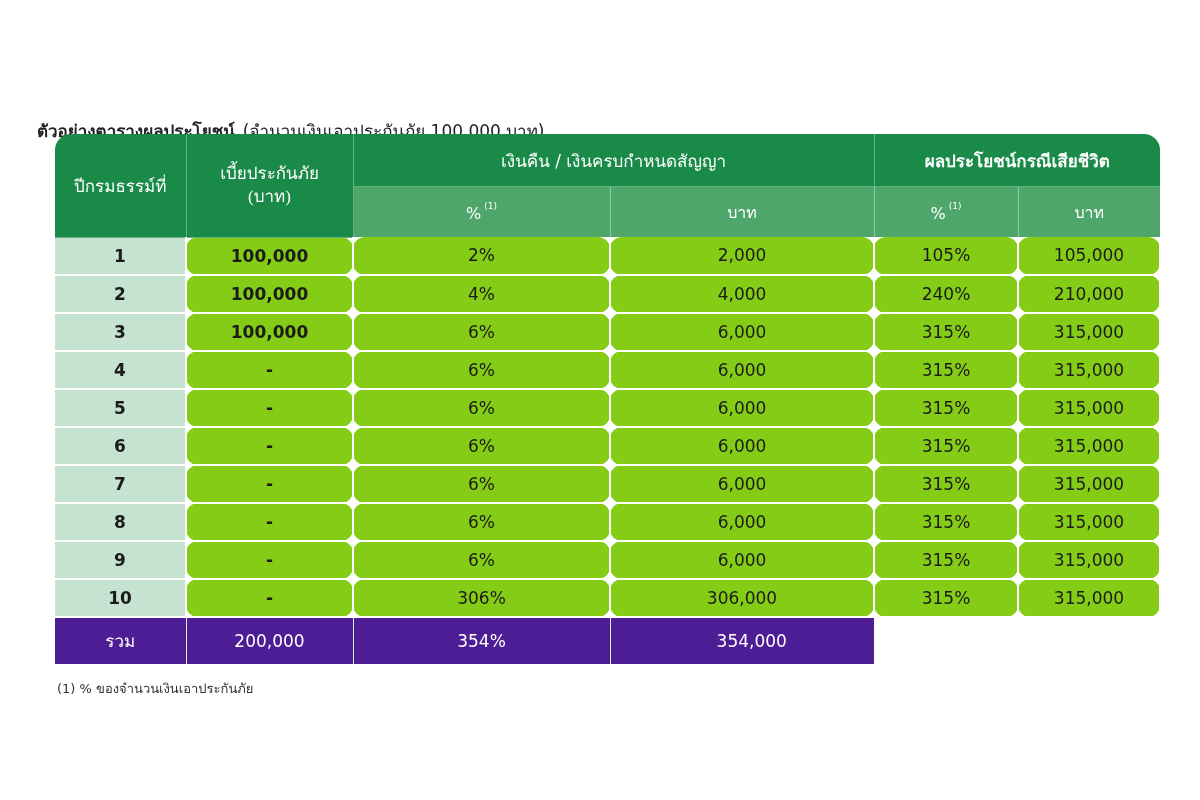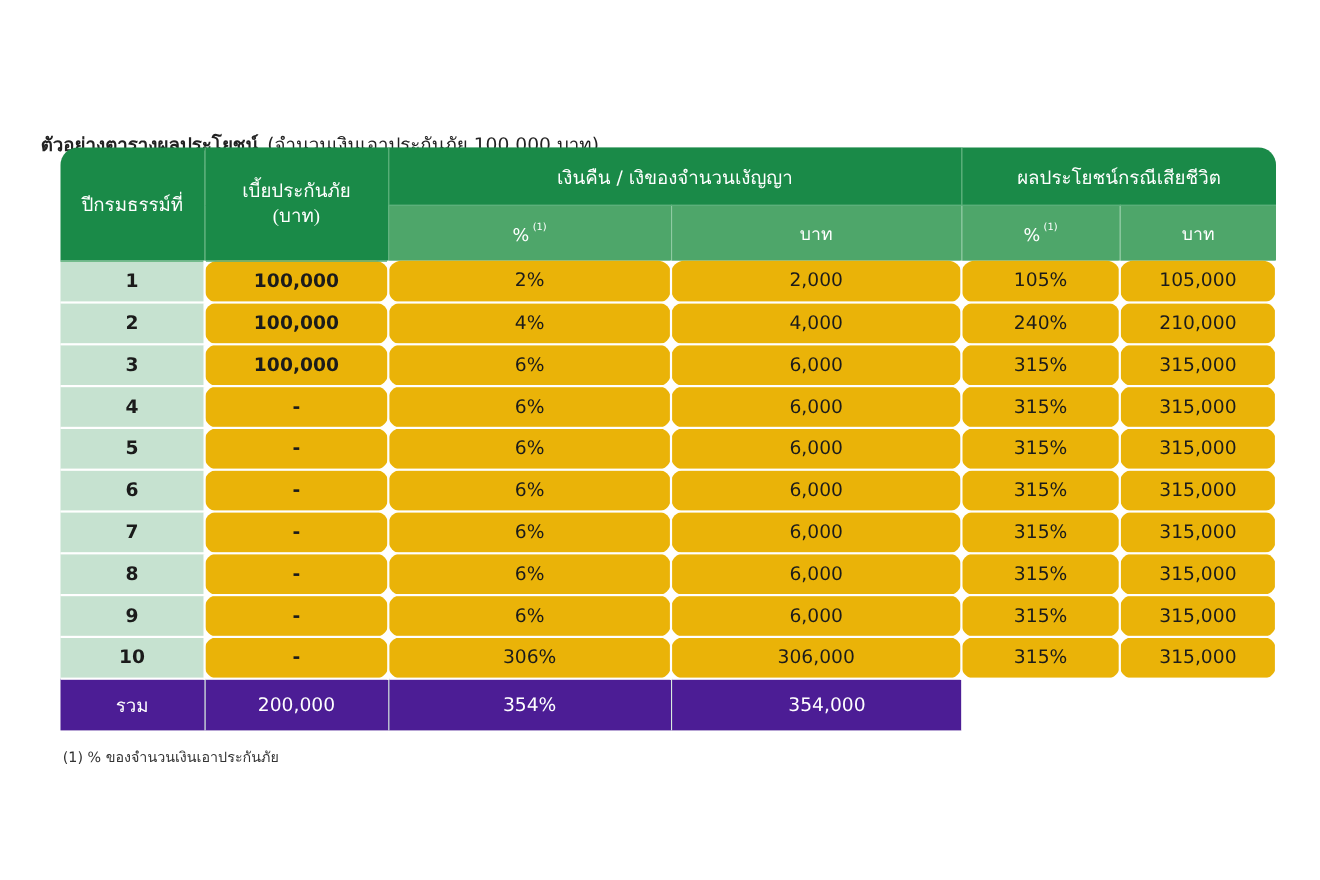--- a/index.html
+++ b/index.html
@@ -6,28 +6,28 @@
   body { width:1200px; height:800px; background:#ffffff; position:relative; overflow:hidden;
          font-family:"DejaVu Sans", sans-serif; color:#222; }
   .title { position:absolute; left:37px; top:117px; font-size:17px; color:#222; white-space:nowrap; }
   .title .main { font-weight:bold; }
   .title .sub { font-weight:normal; margin-left:8px; }
   table.benefit { position:absolute; left:55px; top:134px; border-collapse:collapse; table-layout:fixed; }
   table.benefit td, table.benefit th { padding:0; text-align:center; vertical-align:middle; }
   .h1 { background:#1a8a48; color:#fff; font-weight:normal; font-size:17px; height:52px;
         border-right:1px solid #5fb27c; border-bottom:1px solid #5fb27c; }
   .h1.tl { border-top-left-radius:16px; }
-  .h1.tr { border-top-right-radius:16px; border-right:none; }
+  .h1.tr { border-top-right-radius:16px; border-right:none;font-weight:bold; }
   .h2 { background:#4ea66a; color:#fff; font-weight:normal; font-size:16px; height:50px;
         border-right:1px solid #8fcaa2; }
   .h2.last { border-right:none; }
   .h2 sup { font-size:9px; vertical-align:10px; margin-left:3px; }
   .rowhead { background:#c6e2d0; font-weight:bold; font-size:17px; height:36px;
              border-bottom:2px solid #ffffff; border-right:2px solid #ffffff; color:#1b1b1b; }
-  .cell { background:#eab308; font-size:17px; height:36px; border-bottom:2px solid #ffffff;
+  .cell { background:#84cc16; font-size:17px; height:36px; border-bottom:2px solid #ffffff;
           border-right:2px solid #ffffff; color:#1b1b1b;border-radius:12px; }
   .cell.b { font-weight:bold; }
   .total { background:#4c1d95; color:#fff; font-size:17px; height:46px; border-right:1px solid #d8ecde; }
   .blank { background:#ffffff; }
   .foot { position:absolute; left:57px; top:678px; font-size:13px; color:#333; }
 </style>
 </head>
 <body>
 
 <div class="title">
@@ -43,21 +43,21 @@
       <col style="width:144px">
       <col style="width:142px">
   </colgroup>
   <thead>
     <tr>
       <th class="h1 tl" rowspan="2" style="height:102px;margin-top:32px;">ปีกรมธรรม์ที่</th>
       <th class="h1" rowspan="2" style="line-height:23px;font-family:Liberation Serif, serif;">
         <div>เบี้ยประกันภัย</div>
         <div>(บาท)</div>
       </th>
-      <th class="h1" colspan="2">เงินคืน  / เงิของจำนวนเงัญญา</th>
+      <th class="h1" colspan="2">เงินคืน  / เงินครบกำหนดสัญญา</th>
       <th class="h1 tr" colspan="2">ผลประโยชน์กรณีเสียชีวิต</th>
     </tr>
     <tr>
       <th class="h2"><span>%</span><sup>(1)</sup></th>
       <th class="h2">บาท</th>
       <th class="h2"><span>%</span><sup>(1)</sup></th>
       <th class="h2 last">บาท</th>
     </tr>
   </thead>
   <tbody>

